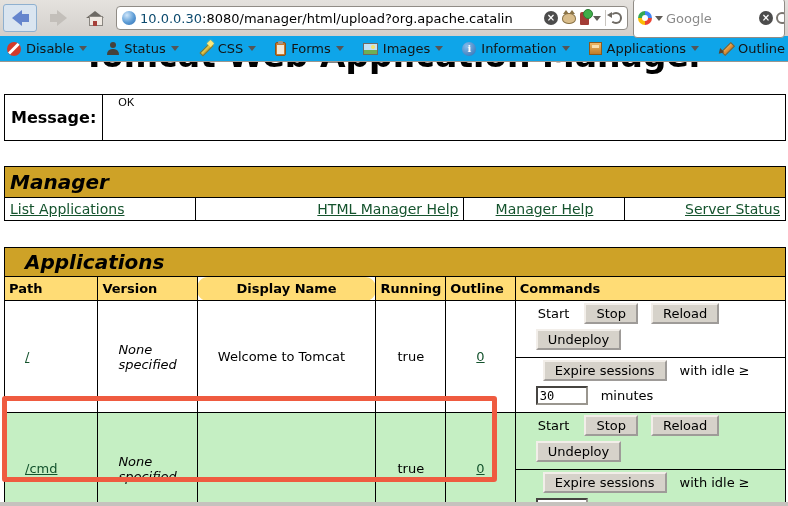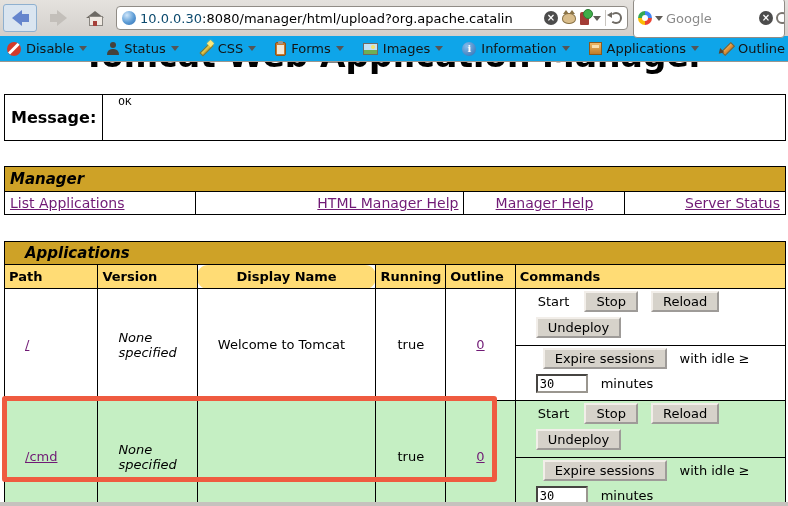--- a/index.html
+++ b/index.html
@@ -76,31 +76,31 @@
 
   
   .page { position:relative; height:443px; background:#fff; overflow:hidden; }
   .title-clip { height:13px; overflow:hidden; position:relative; }
   .title-clip h1 { position:relative; top:-23px; width:100%; text-align:center; font-size:33px; line-height:1; font-weight:bold; color:#000; }
 
   table { border-collapse:collapse; }
   .msg-table { width:782px; margin:19px 0 0 4px; }
   .msg-table td { border:1px solid #000; }
   .msg-label { width:92px; font-weight:bold; font-size:16px; padding:13px 6px; }
-  .msg-value { font-family:Liberation Mono, monospace; font-size:11px; vertical-align:top; padding:1px 15px; }
-
-  .gold-row td { background:#cea227; font-weight:bold; font-style:italic; font-size:15px; padding:3px 5px; border:1px solid #000; color:#000; }
+  .msg-value { font-family:Liberation Sans, sans-serif; font-size:11px; vertical-align:top; padding:1px 15px; }
+
+  .gold-row td { background:#cea227; font-weight:bold; font-style:italic; font-size:20px; padding:3px 5px; border:1px solid #000; color:#000; }
 
   .mgr-table { width:782px; margin:25px 0 0 4px; font-size:14px; }
   .mgr-table td { border:1px solid #000; padding:3px 5px; }
   .mgr-c0 { width:201px; text-align:left; }
   .mgr-c1 { width:288px; text-align:right; }
   .mgr-c2 { width:170px; text-align:center; }
   .mgr-c3 { width:171px; text-align:right; }
-  a.lnk { color:#701a75; text-decoration:underline; cursor:pointer; }
+  a.lnk { color:#14532d; text-decoration:underline; cursor:pointer; }
 
   .apps-table { width:782px; margin:26px 0 0 4px; font-size:13px; }
   .apps-table td { border:1px solid #000; padding:2px 20px; vertical-align:middle; color:#000; }
   .cols-row td { background:#ffdc75; font-weight:bold; padding:4px 4px; }
   .c-path { width:95px; } .c-ver { width:92px; } .c-dname { width:185px; }
   .c-run { width:66px; } .c-sess { width:70px; } .c-cmd { width:274px; }
   .th-dname { text-align:center;border-radius:11px; } .th-run, .th-sess { text-align:left; }
   .cell-ver { font-style:italic; }
   .cell-run, .cell-sess { text-align:center; }
   .cmd-td { height:52px; padding:5px 6px; vertical-align:top; }

